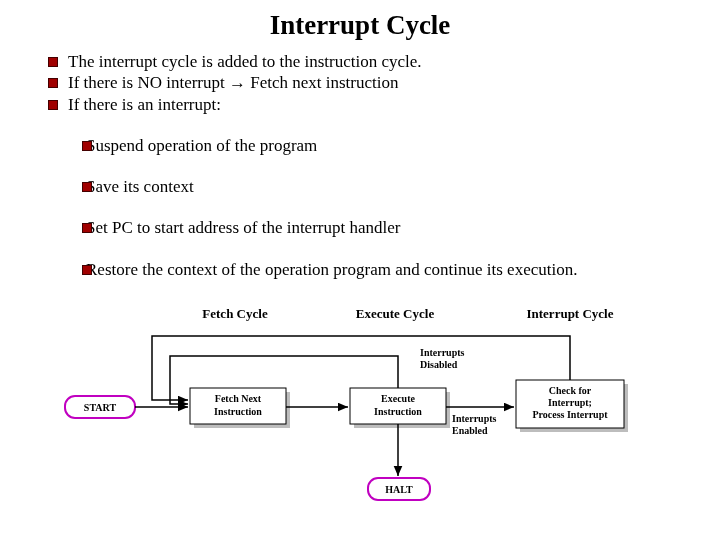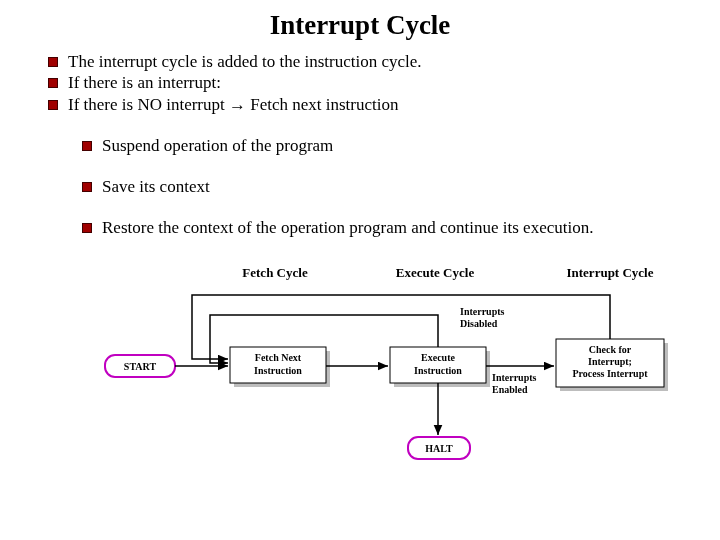--- a/index.html
+++ b/index.html
@@ -39,58 +39,59 @@
     background: #a00000;
     border: 1px solid #400;
   }
   ul.inner {
     list-style: none;
     padding: 0;
     margin: 6px 0 0 62px;
   }
   ul.inner > li {
     position: relative;
-    padding-left: 20px;
+    padding-left: 4px;
     margin: 20px 0;
     line-height: 1.25;
   }
   ul.inner > li::before {
     content: "";
     position: absolute;
     left: 0;
     top: 6px;
     width: 8px; height: 8px;
     background: #a00000;
     border: 1px solid #400;
   }
   .diagram-wrap {
     margin-top: 14px;
-    text-align: right;
+    text-align: center;
   }
   svg text {
     font-family: "Times New Roman", Times, serif;
   }
   .dlabel { font-weight: bold; font-size: 13px; }
   .dbox   { font-weight: bold; font-size: 10px; }
   .dsmall { font-weight: bold; font-size: 10px; }
 </style>
 </head>
 <body>
 
 <h1>Interrupt Cycle</h1>
 
 <ul class="outer">
   <li>The interrupt cycle is added to the instruction cycle.</li>
+  <li>If there is NO interrupt → Fetch next instruction</li>
   <li>If there is an interrupt:</li>
-  <li>If there is NO interrupt → Fetch next instruction</li>
 </ul>
 
 <ul class="inner">
   <li>Suspend operation of the program</li>
   <li>Save its context</li>
+  <li>Set PC to start address of the interrupt handler</li>
   <li>Restore the context of the operation program and continue its execution.</li>
 </ul>
 
 <div class="diagram-wrap">
 <svg width="600" height="210" viewBox="0 0 600 210">
   <defs>
     <marker id="arrow" markerWidth="8" markerHeight="8" refX="7" refY="3" orient="auto">
       <path d="M0,0 L7,3 L0,6 Z" fill="#000"></path>
     </marker>
   </defs>

